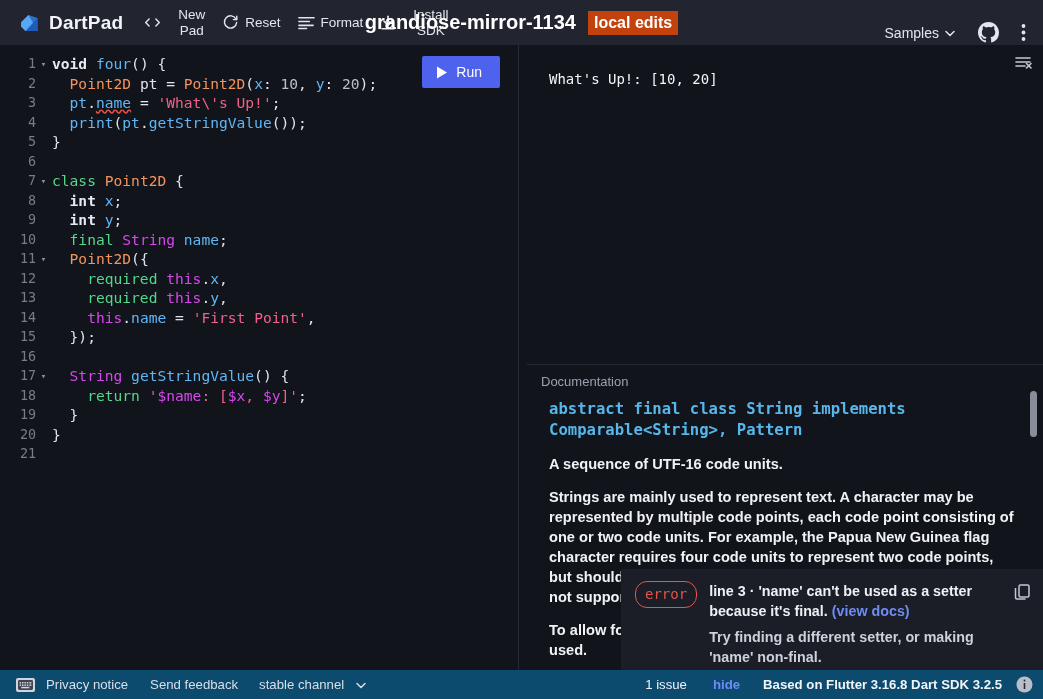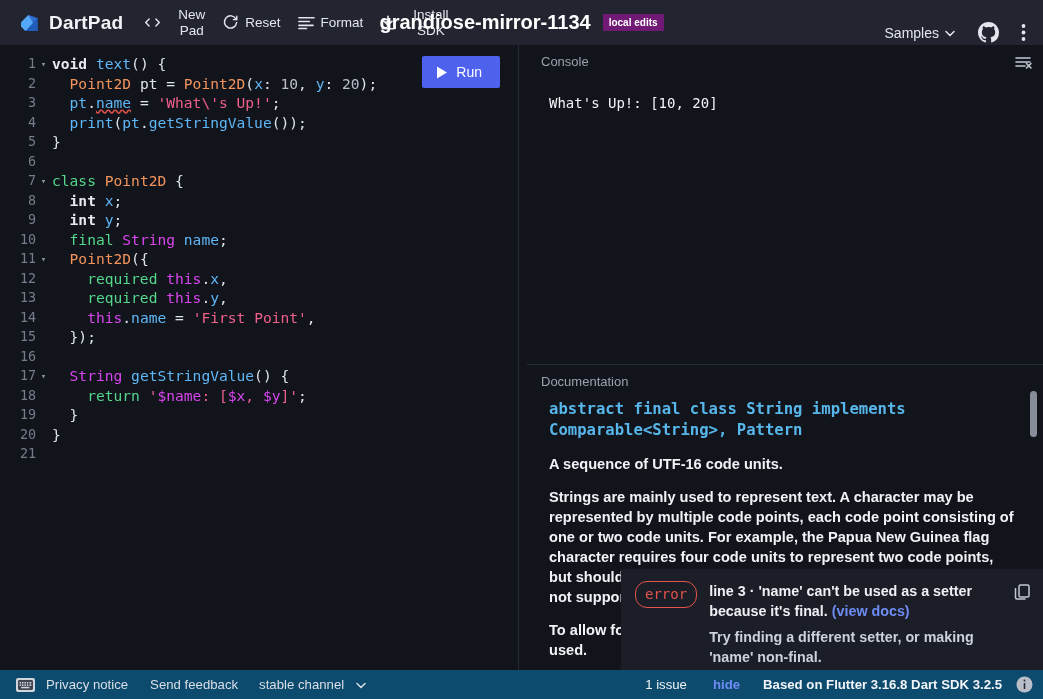--- a/index.html
+++ b/index.html
@@ -31,21 +31,21 @@
   .ico { display: inline-flex; align-items: center; justify-content: center; flex: none; }
   .hdr-group { display: flex; align-items: center; gap: 3px; margin-left: 14px; }
 
   .doc-title-wrap {
     position: absolute; left: 0; right: 0; top: 0; height: 45px;
     display: flex; align-items: center; justify-content: center; gap: 12px;
     pointer-events: none;
   }
   .doc-title { color: #ffffff; font-size: 20px; font-weight: 700; pointer-events: auto; }
   .badge-local {
-    background: #701a75; color: #fff; font-size: 10px; font-weight: 700;
+    background: #c2410c; color: #fff; font-size: 16px; font-weight: 700;
     padding: 3px 6px 3px 6px; border-radius: 0; pointer-events: auto;
   }
   .hdr-right { margin-left: auto; display: flex; gap: 8px; z-index: 2; margin-top: 20px; }
   .samples { display: flex; align-items: center; gap: 4px; color: #e3e6ec; font-size: 14px; cursor: pointer; padding: 4px 6px; }
 
   
   .body { flex: 1 1 auto; display: flex; min-height: 0; }
 
   
   .editor-pane { width: 518px; flex: 0 0 518px; background: #12141c; position: relative; overflow: hidden; }
@@ -249,21 +249,21 @@
           </svg>
         </span>
       </div>
     </div>
   </div>
 
   <div class="body">
 
     <div class="editor-pane">
       <div class="code-area" id="code-area">
-          <div class="cl"><span class="gut">1</span><span class="fold">▾</span><span class="src"><span class="kw">void</span><span class="pln"> </span><span class="fn">text</span><span class="pln">() {</span></span></div>
+          <div class="cl"><span class="gut">1</span><span class="fold">▾</span><span class="src"><span class="kw">void</span><span class="pln"> </span><span class="fn">four</span><span class="pln">() {</span></span></div>
           <div class="cl"><span class="gut">2</span><span class="fold"></span><span class="src"><span class="pln">  </span><span class="cls">Point2D</span><span class="pln"> pt = </span><span class="cls">Point2D</span><span class="pln">(</span><span class="id">x</span><span class="pln">: </span><span class="num">10</span><span class="pln">, </span><span class="id">y</span><span class="pln">: </span><span class="num">20</span><span class="pln">);</span></span></div>
           <div class="cl"><span class="gut">3</span><span class="fold"></span><span class="src"><span class="pln">  </span><span class="id">pt</span><span class="pln">.</span><span class="id err-underline">name</span><span class="pln"> = </span><span class="str">'What\'s Up!'</span><span class="pln">;</span></span></div>
           <div class="cl"><span class="gut">4</span><span class="fold"></span><span class="src"><span class="pln">  </span><span class="fn">print</span><span class="pln">(</span><span class="id">pt</span><span class="pln">.</span><span class="fn">getStringValue</span><span class="pln">());</span></span></div>
           <div class="cl"><span class="gut">5</span><span class="fold"></span><span class="src"><span class="pln">}</span></span></div>
           <div class="cl"><span class="gut">6</span><span class="fold"></span><span class="src"><span class="pln"></span></span></div>
           <div class="cl"><span class="gut">7</span><span class="fold">▾</span><span class="src"><span class="kw2">class</span><span class="pln"> </span><span class="cls">Point2D</span><span class="pln"> {</span></span></div>
           <div class="cl"><span class="gut">8</span><span class="fold"></span><span class="src"><span class="pln">  </span><span class="kw">int</span><span class="pln"> </span><span class="id">x</span><span class="pln">;</span></span></div>
           <div class="cl"><span class="gut">9</span><span class="fold"></span><span class="src"><span class="pln">  </span><span class="kw">int</span><span class="pln"> </span><span class="id">y</span><span class="pln">;</span></span></div>
           <div class="cl"><span class="gut">10</span><span class="fold"></span><span class="src"><span class="pln">  </span><span class="kw2">final</span><span class="pln"> </span><span class="typ">String</span><span class="pln"> </span><span class="id">name</span><span class="pln">;</span></span></div>
           <div class="cl"><span class="gut">11</span><span class="fold">▾</span><span class="src"><span class="pln">  </span><span class="cls">Point2D</span><span class="pln">({</span></span></div>
@@ -286,21 +286,20 @@
         </span>
         <span>Run</span>
       </button>
     </div>
 
     <div class="vdiv"></div>
 
     <div class="right-col">
 
       <div class="panel console-panel">
-        <div class="panel-title">Console</div>
         <div class="clear-console">
           <svg width="20" height="16" viewBox="0 0 20 16" fill="none" stroke="#c2c8d2" stroke-width="1.6" stroke-linecap="round">
             <line x1="3" y1="3" x2="17" y2="3"></line>
               <line x1="3" y1="7" x2="17" y2="7"></line>
               <line x1="3" y1="11" x2="12" y2="11"></line>
             <line x1="13.5" y1="8.5" x2="18" y2="13"></line>
               <line x1="18" y1="8.5" x2="13.5" y2="13"></line>
           </svg>
         </div>
         <div class="console-out">What's Up!: [10, 20]</div>

